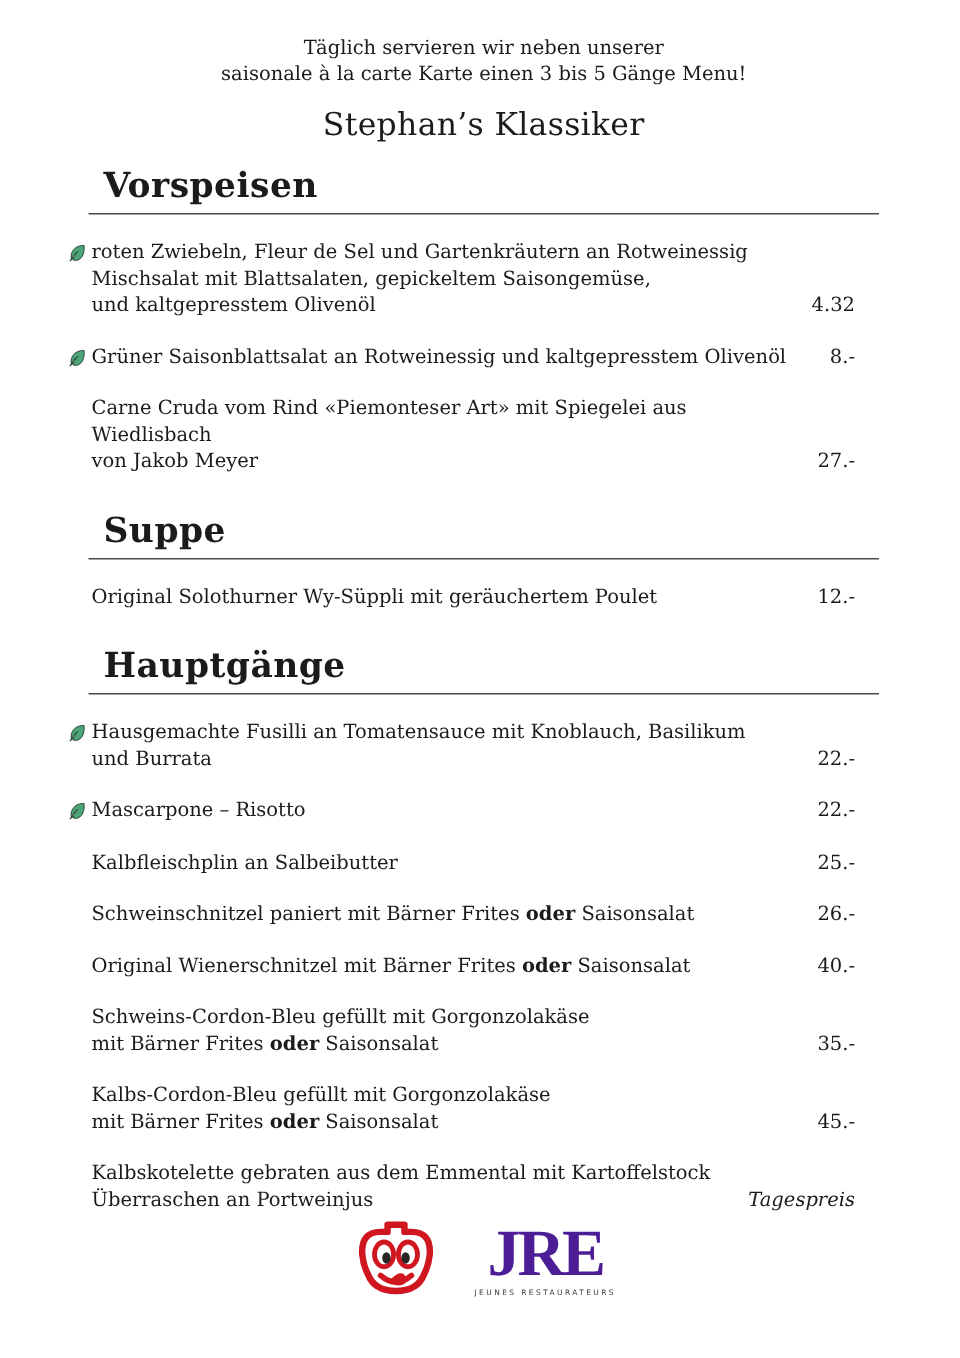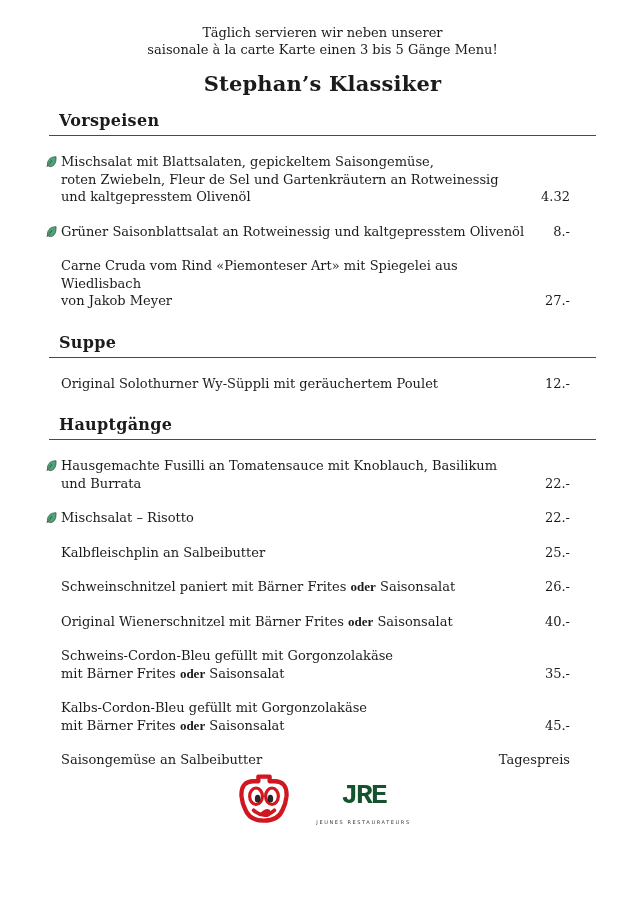--- a/index.html
+++ b/index.html
@@ -17,69 +17,69 @@
   }
   .intro {
     text-align: center;
     font-size: 13px;
     line-height: 17px;
   }
   .page-title {
     margin: 13px 0 0 0;
     text-align: center;
     font-size: 21px;
-    font-weight: bold;
+    font-weight: normal;
     letter-spacing: 0.2px;
   }
   .menu-section { margin-top: 23px; }
   .menu-section:first-of-type { margin-top: 15px; }
   .section-title {
-    margin: 2px;
-    font-size: 16px;
+    margin: 12px;
+    font-size: 23px;
     font-weight: bold;
     letter-spacing: 0.3px;
     padding: 0 0 5px 10px;
     border-bottom: 1.3px solid #4a4a4a;
   }
   .item {
     position: relative;
     display: flex;
     align-items: flex-end;
     margin: 17px 28px 0 14px;
     font-size: 13px;
     line-height: 17.5px;
   }
   .item-text { flex: 1; }
   .price { white-space: nowrap; padding-left: 12px; }
-  .price.italic { }
-  .bold { font-weight: bold; font-family: Liberation Serif, serif; }
+  .price.italic { font-style: italic; }
+  .bold { font-weight: bold; }
   .leaf {
     position: absolute;
     left: -16px;
     top: 2px;
     width: 13px;
     height: 13px;
   }
   .logos-row {
     margin-top: 1px;
     display: flex;
     justify-content: center;
     align-items: flex-start;
     gap: 22px;
     height: 70px;
   }
   .logo { display: flex; flex-direction: column; align-items: center; }
   .jre-logo { padding-top: 4px; text-align: center; }
   .jre-letters {
-    font-family: Liberation Mono, monospace;
+    font-family: Liberation Serif, serif;
     font-weight: bold;
-    font-size: 28px;
+    font-size: 44px;
     line-height: 44px;
     letter-spacing: -2px;
-    color: #14532d;
+    color: #4c1d95;
   }
   .jre-subtitle {
     font-family: "DejaVu Sans", sans-serif;
     font-size: 5px;
     letter-spacing: 1.6px;
     color: #3a3a3a;
     margin-top: 1px;
     white-space: nowrap;
   }
 </style>
@@ -97,22 +97,22 @@
 
   <main id="menu-sections">
       <section class="menu-section">
         <h2 class="section-title">Vorspeisen</h2>
         <div class="item">
           <svg class="leaf" viewBox="0 0 20 20" xmlns="http://www.w3.org/2000/svg">
     <path d="M17 2.5 C9 2.5 4.6 6.8 3.8 12.5 C3.4 14.8 4.1 16.6 4.1 16.6 C5.4 13.8 7.4 10.8 10.6 8.6 C8.3 11.2 6.3 14.4 5.5 17.2 C7.3 18.1 10.6 18.2 13.1 16.1 C16.6 13.1 17.4 7.4 17 2.5 Z" fill="#4ba577" stroke="#1e3326" stroke-width="0.9"></path>
     <path d="M2.5 18.5 L5.5 15" stroke="#1e3326" stroke-width="1.2"></path>
   </svg>
           <div class="item-text">
+            <div class="line"><span>roten Zwiebeln, Fleur de Sel und Gartenkräutern an Rotweinessig</span></div>
             <div class="line"><span>Mischsalat mit Blattsalaten, gepickeltem Saisongemüse,</span></div>
-            <div class="line"><span>roten Zwiebeln, Fleur de Sel und Gartenkräutern an Rotweinessig</span></div>
             <div class="line"><span>und kaltgepresstem Olivenöl</span></div>
           </div>
           <div class="price">4.32</div>
         </div>
         <div class="item">
           <svg class="leaf" viewBox="0 0 20 20" xmlns="http://www.w3.org/2000/svg">
     <path d="M17 2.5 C9 2.5 4.6 6.8 3.8 12.5 C3.4 14.8 4.1 16.6 4.1 16.6 C5.4 13.8 7.4 10.8 10.6 8.6 C8.3 11.2 6.3 14.4 5.5 17.2 C7.3 18.1 10.6 18.2 13.1 16.1 C16.6 13.1 17.4 7.4 17 2.5 Z" fill="#4ba577" stroke="#1e3326" stroke-width="0.9"></path>
     <path d="M2.5 18.5 L5.5 15" stroke="#1e3326" stroke-width="1.2"></path>
   </svg>
           <div class="item-text">
@@ -149,21 +149,21 @@
             <div class="line"><span>und Burrata</span></div>
           </div>
           <div class="price">22.-</div>
         </div>
         <div class="item">
           <svg class="leaf" viewBox="0 0 20 20" xmlns="http://www.w3.org/2000/svg">
     <path d="M17 2.5 C9 2.5 4.6 6.8 3.8 12.5 C3.4 14.8 4.1 16.6 4.1 16.6 C5.4 13.8 7.4 10.8 10.6 8.6 C8.3 11.2 6.3 14.4 5.5 17.2 C7.3 18.1 10.6 18.2 13.1 16.1 C16.6 13.1 17.4 7.4 17 2.5 Z" fill="#4ba577" stroke="#1e3326" stroke-width="0.9"></path>
     <path d="M2.5 18.5 L5.5 15" stroke="#1e3326" stroke-width="1.2"></path>
   </svg>
           <div class="item-text">
-            <div class="line"><span>Mischsalat – Risotto</span></div>
+            <div class="line"><span>Mascarpone – Risotto</span></div>
           </div>
           <div class="price">22.-</div>
         </div>
         <div class="item">
           <div class="item-text">
             <div class="line"><span>Kalbfleischplin an Salbeibutter</span></div>
           </div>
           <div class="price">25.-</div>
         </div>
         <div class="item">
@@ -187,21 +187,22 @@
         </div>
         <div class="item">
           <div class="item-text">
             <div class="line"><span>Kalbs-Cordon-Bleu gefüllt mit Gorgonzolakäse</span></div>
             <div class="line"><span>mit Bärner Frites </span><span class="bold">oder</span><span> Saisonsalat</span></div>
           </div>
           <div class="price">45.-</div>
         </div>
         <div class="item">
           <div class="item-text">
-            <div class="line"><span>Saisongemüse an Salbeibutter</span></div>
+            <div class="line"><span>Kalbskotelette gebraten aus dem Emmental mit Kartoffelstock</span></div>
+            <div class="line"><span>Überraschen an Portweinjus</span></div>
           </div>
           <div class="price italic">Tagespreis</div>
         </div>
       </section>
     </main>
 
   <div class="logos-row">
 
     <div class="logo">
       <svg width="60" height="60" viewBox="0 0 64 62" xmlns="http://www.w3.org/2000/svg">

